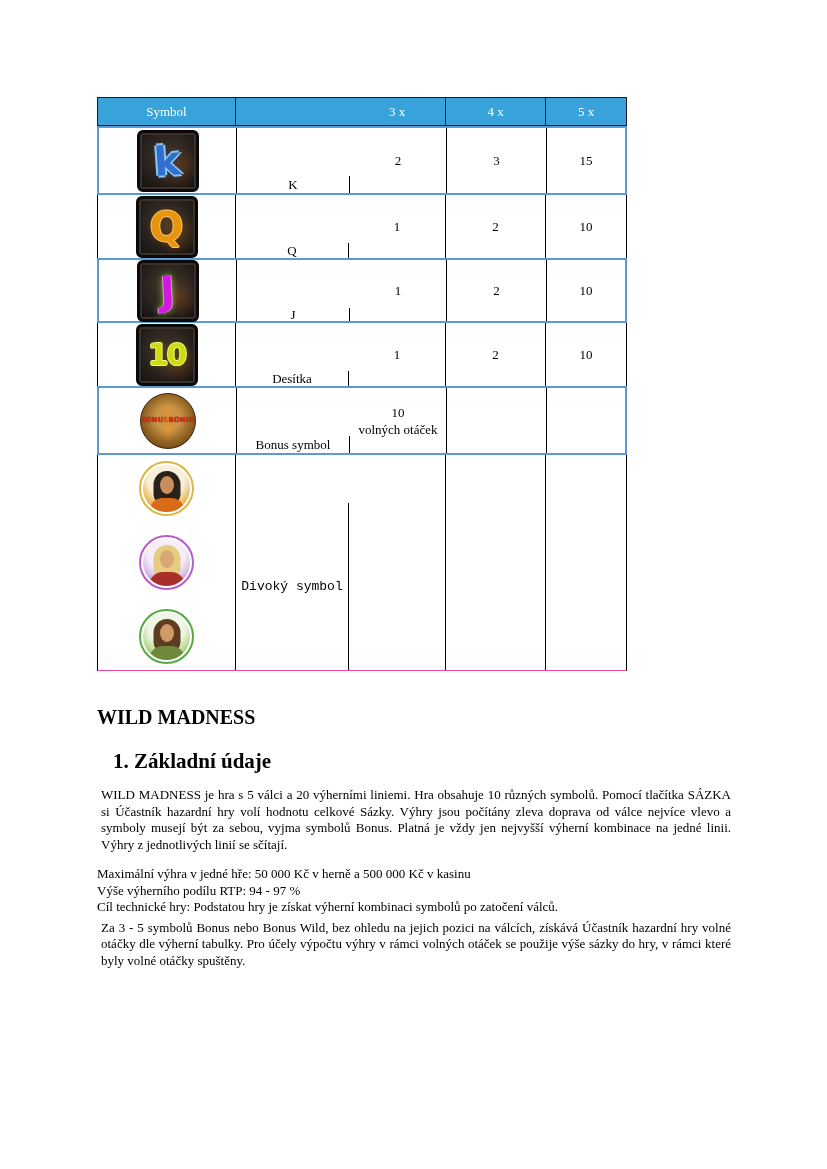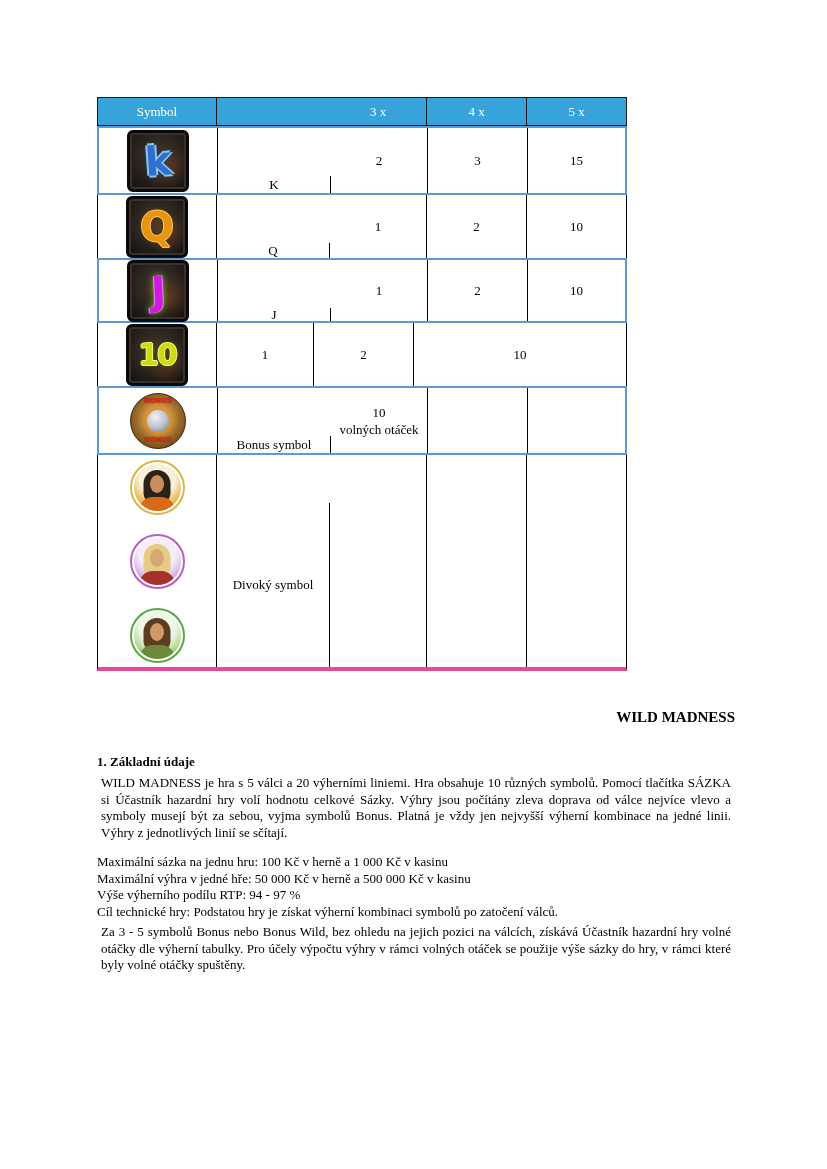--- a/index.html
+++ b/index.html
@@ -23,30 +23,30 @@
     color:#ffffff; font-size:13px;
     border-right:1px solid #1b1b1b;
   }
   .thead .cell:last-child { border-right:none; }
 
   .row {
     display:flex; width:530px; box-sizing:border-box; background:#fff;
   }
   .row.blue { border:2px solid #5B9BD5; }
   .row.dark { border-left:1px solid #000; border-right:1px solid #000; }
-  .row.dark.last { border-bottom:4px solid #ec4899; }
+  .row.dark.last { border-bottom:1px solid #ec4899;font-family:Liberation Mono, monospace; }
 
   .cell {
     box-sizing:border-box;
     display:flex; align-items:center; justify-content:center;
     text-align:center;
     font-size:13px;
     border-right:1px solid #000;
   }
-  .c0 { width:119px;text-align:right; }
+  .c0 { width:138px;text-align:right; }
   .c1 { width:113px;margin-top:48px; }
   .c2 { width:97px; }
   .c3 { width:100px; }
   .c4 { flex:1; border-right:none; }
   .pre { white-space:pre-line; line-height:17px; }
 
   .h-k   { height:69px; }
   .h-q   { height:63px; }
   .h-j   { height:65px; }
   .h-ten { height:63px; }
@@ -84,21 +84,21 @@
     font-size:30px; color:#ccdb12; letter-spacing:-2px;
     text-shadow:-1px 0 0 #eef77f, 1px 0 0 #eef77f, 0 -1px 0 #eef77f, 0 1px 0 #eef77f, 0 0 6px #4a5206;
   }
 
   
   .coin {
     width:56px; height:56px; box-sizing:border-box; border-radius:50%;
     border:1px solid #3a240a;
     background:
       radial-gradient(circle at 50% 45%, #c89448 0 30%, #9a6a28 55%, #6e4416 82%, #452a0c 100%);
-    display:flex; flex-direction:column; align-items:center; justify-content:space-between;
+    display:flex; flex-direction:row; align-items:center; justify-content:space-between;
     padding:4px 0;
   }
   .coin-text {
     font-family:"DejaVu Sans", sans-serif;
     font-size:7px; font-weight:bold; line-height:7px;
     color:#d6301a; text-shadow:0 0 1px #6e1206;
   }
   .coin-ball {
     width:22px; height:22px; border-radius:50%;
     background: radial-gradient(circle at 38% 32%, #f2f4f6, #b9c0c9 55%, #6b737e 100%);
@@ -130,24 +130,24 @@
   .wild.green .hair  { background:#5d3c20; }
   .wild.green .face  { background:#cf9a66; }
   .wild.green .torso { background:#6d8a3a; }
 
   
   .content {
     position:absolute; left:97px; top:707px; width:638px;
     font-size:13px; line-height:16.5px;
   }
   .doc-title {
-    text-align:right; font-weight:bold; font-size:15px; line-height:21px; margin:0;
+    text-align:left; font-weight:bold; font-size:20px; line-height:21px; margin:0;
   }
   .sec-heading {
-    font-size:13px; font-weight:bold; line-height:19px; margin:0;
+    font-size:21px; font-weight:bold; line-height:19px; margin:16px;
   }
   .mt-h1  { margin-top:24px; }
   .mt-p   { margin-top:16px; }
   .mt-d   { margin-top:13px; }
   .mt-h2  { margin-top:15px; }
   .para   { text-align:justify; margin:4px; }
   .detail-line { margin:0; }
 </style>
 </head>
 <body>
@@ -199,20 +199,21 @@
       <div class="cell c3">2</div>
       <div class="cell c4">10</div>
     </div>
 
     <div class="row dark h-ten">
       <div class="cell c0">
         <div class="tile">
           <span class="tile-letter ten-letter">10</span>
         </div>
       </div>
+      <div class="cell c1">Desítka</div>
       <div class="cell c2">1</div>
       <div class="cell c3">2</div>
       <div class="cell c4">10</div>
     </div>
 
     <div class="row blue h-bon">
       <div class="cell c0">
         <div class="coin">
           <span class="coin-text">BONUS</span>
           <div class="coin-ball"></div>
@@ -262,21 +263,20 @@
 
   <div class="content">
 
     <h1 class="doc-title">WILD MADNESS</h1>
 
     <h2 class="sec-heading mt-h1">1. Základní údaje</h2>
 
     <p class="para mt-p">WILD MADNESS je hra s 5 válci a 20 výherními liniemi. Hra obsahuje 10 různých symbolů. Pomocí tlačítka SÁZKA si Účastník hazardní hry volí hodnotu celkové Sázky. Výhry jsou počítány zleva doprava od válce nejvíce vlevo a symboly musejí být za sebou, vyjma symbolů Bonus. Platná je vždy jen nejvyšší výherní kombinace na jedné linii. Výhry z jednotlivých linií se sčítají.</p>
 
     <div class="mt-d">
-      <p class="detail-line">Maximální sázka na jednu hru: 100 Kč v herně a 1 000 Kč v kasinu</p>
       <p class="detail-line">Maximální výhra v jedné hře: 50 000 Kč v herně a 500 000 Kč v kasinu</p>
       <p class="detail-line">Výše výherního podílu RTP: 94 - 97 %</p>
       <p class="detail-line">Cíl technické hry: Podstatou hry je získat výherní kombinaci symbolů po zatočení válců.</p>
     </div>
 
 
     <p class="para mt-p">Za 3 - 5 symbolů Bonus nebo Bonus Wild, bez ohledu na jejich pozici na válcích, získává Účastník hazardní hry volné otáčky dle výherní tabulky. Pro účely výpočtu výhry v rámci volných otáček se použije výše sázky do hry, v rámci které byly volné otáčky spuštěny.</p>
 
   </div>
 

